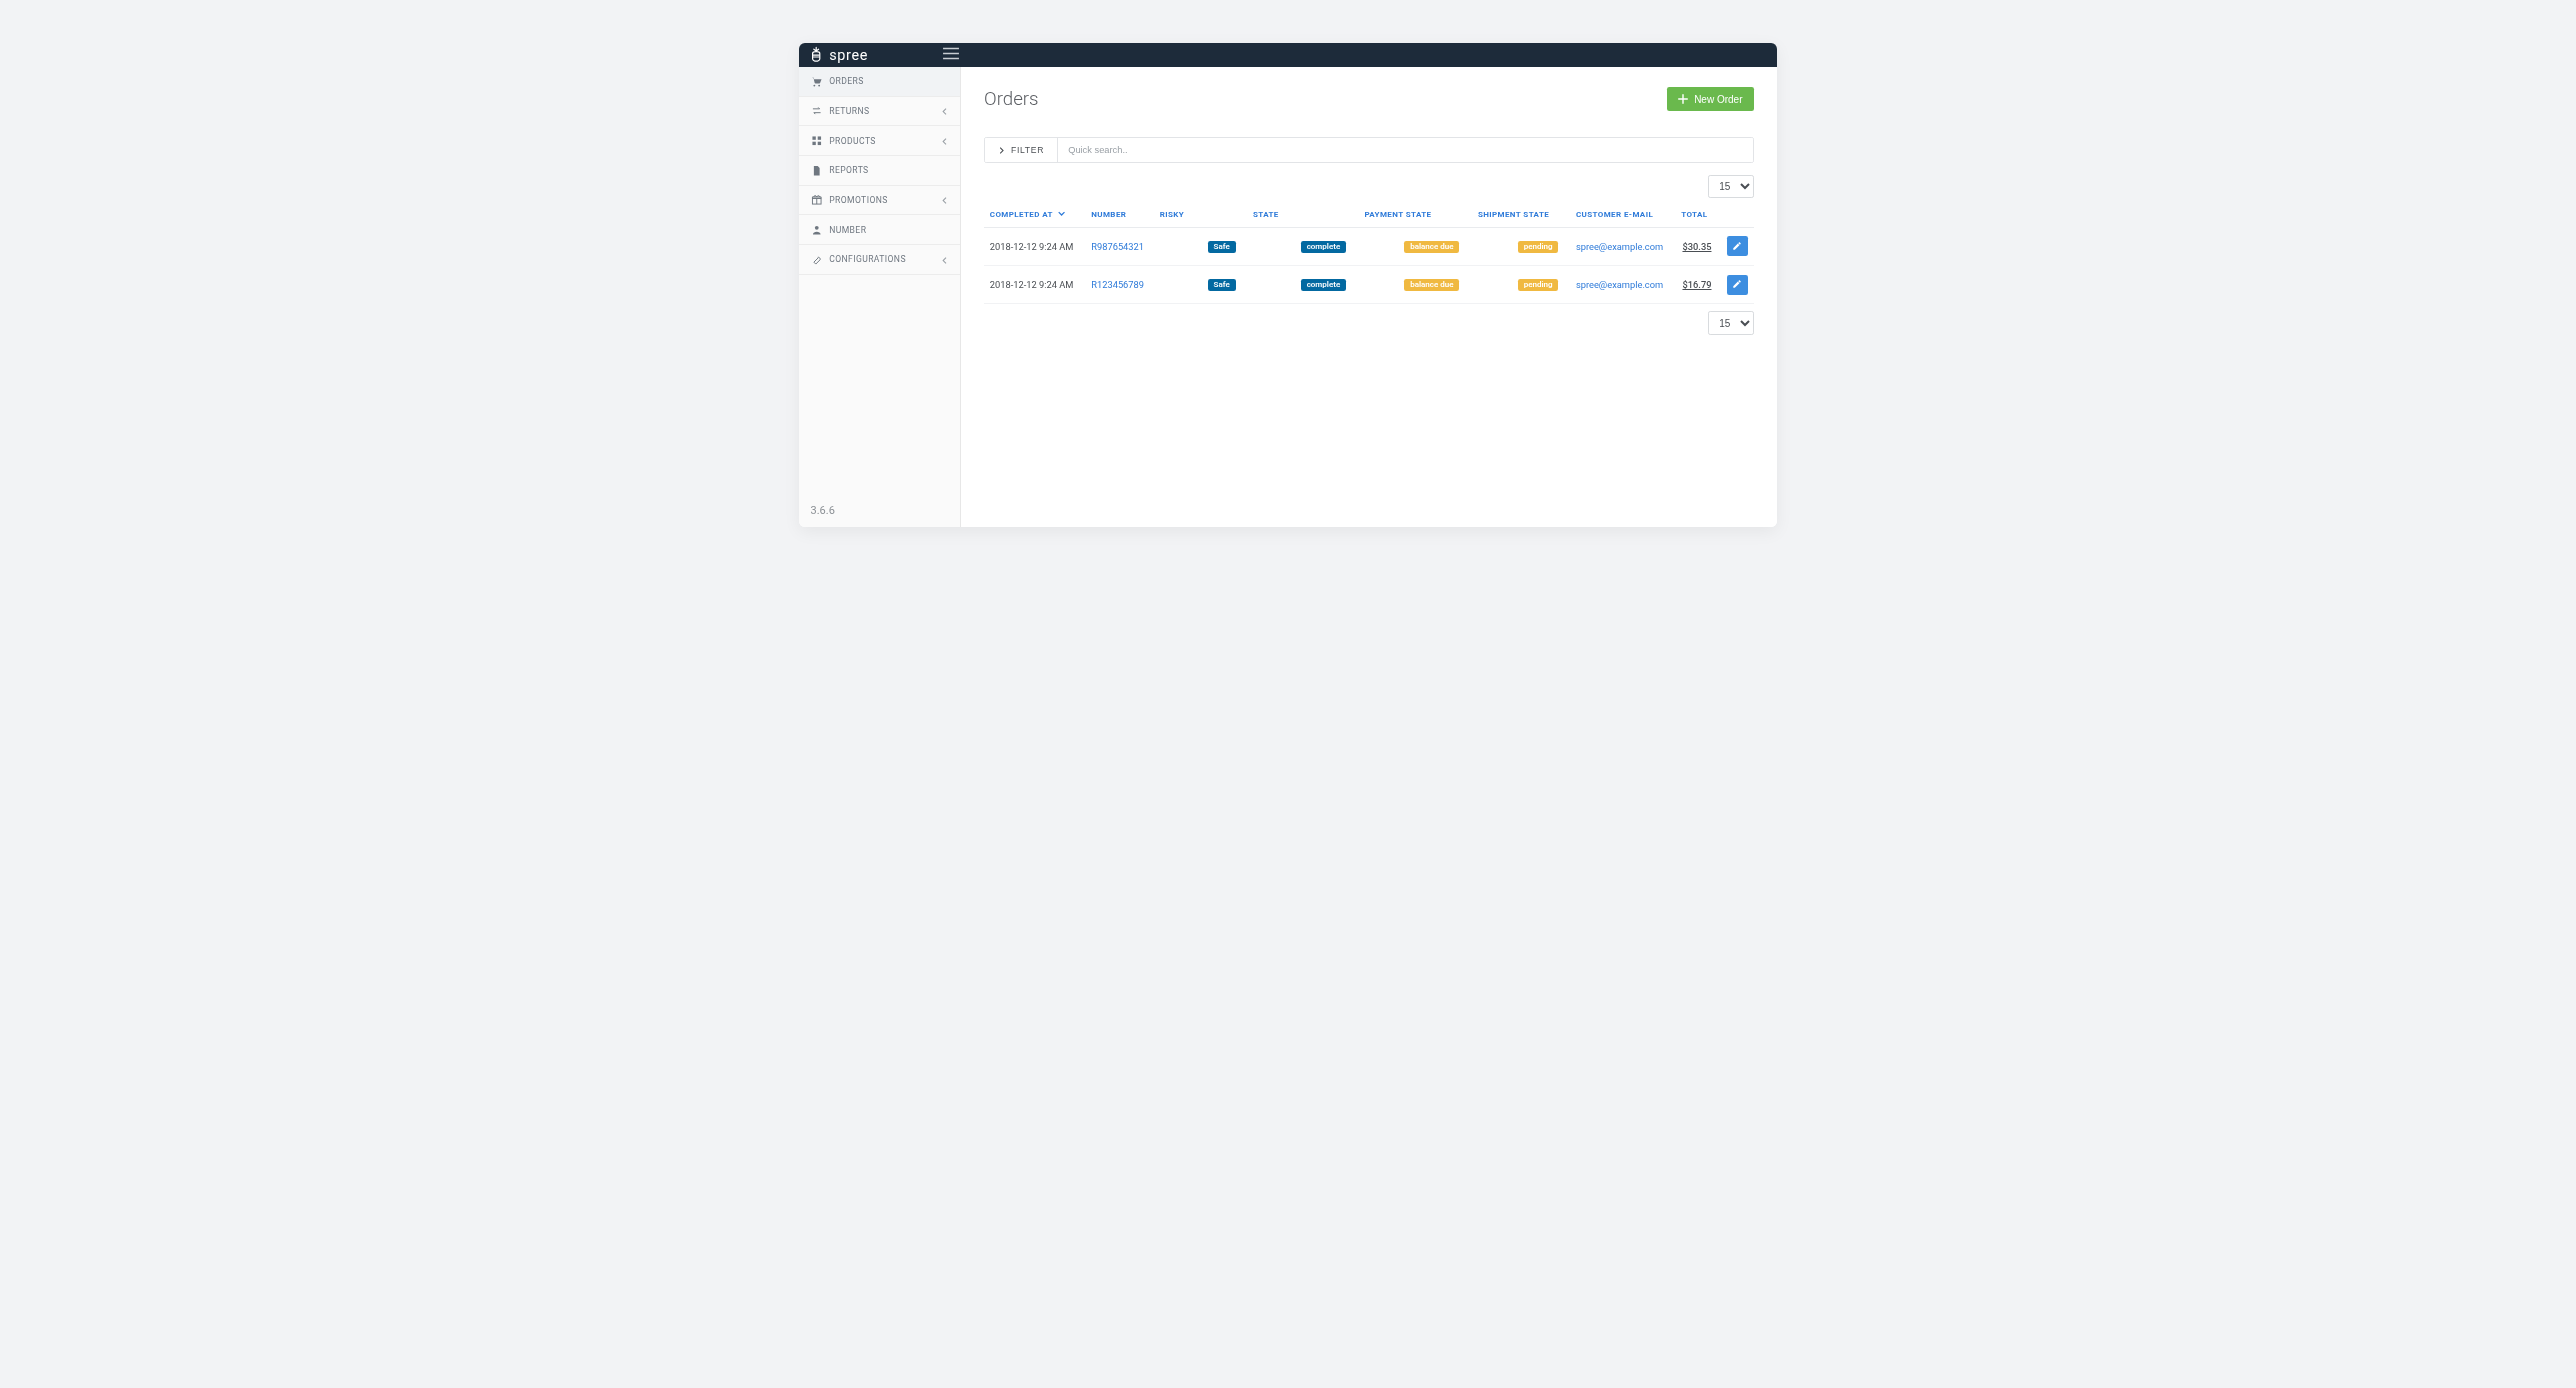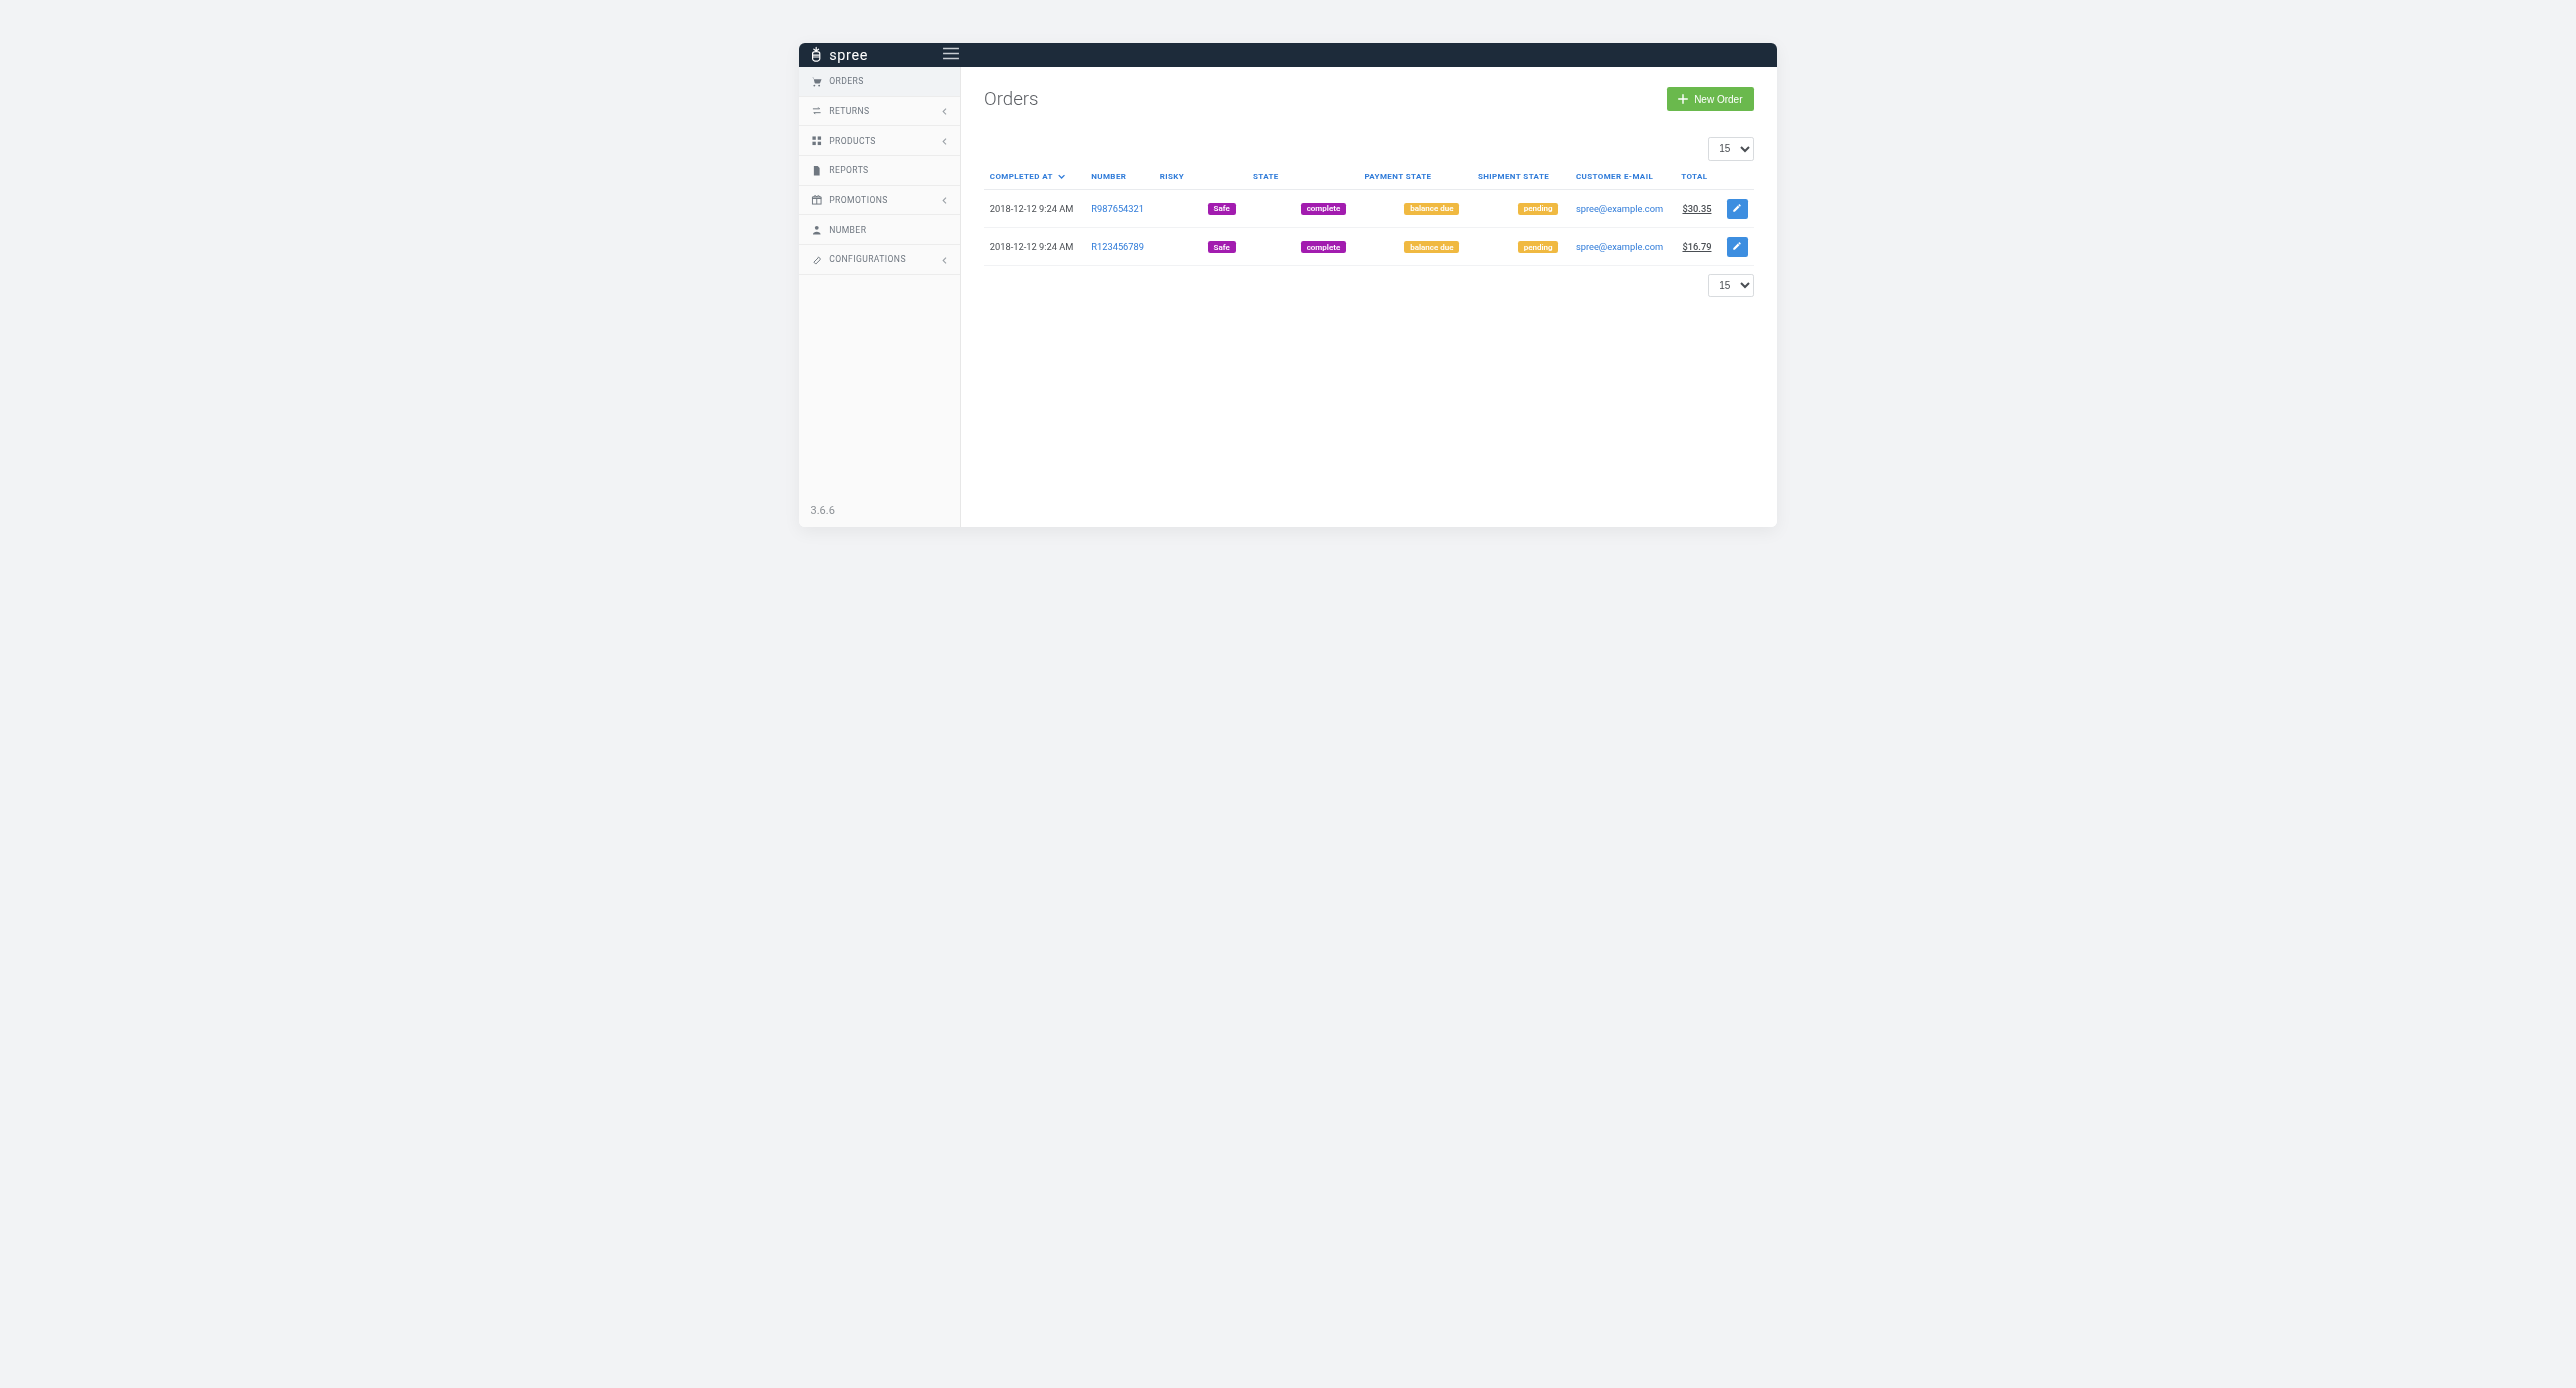--- a/index.html
+++ b/index.html
@@ -137,21 +137,21 @@
   }
   .orders a { color: #2f7bd9; text-decoration: none; }
   .badge {
     display: inline-block;
     padding: 1.4px 5.8px;
     border-radius: 2.2px;
     font-size: 8px;
     font-weight: 600;
     color: #fff;
   }
-  .badge.green { background: #a21caf; margin-left: 48px; }
+  .badge.green { background: #0369a1; margin-left: 48px; }
   .badge.yellow { background: #f0b941; margin-left: 40px; }
   .edit-btn {
     width: 21.6px; height: 20px;
     background: #3d8ee0;
     border: none;
     border-radius: 2.2px;
     display: inline-flex; align-items: center; justify-content: center;
     cursor: pointer;
   }
   .edit-btn svg { width:10px; height:10px; color:#fff; }
@@ -280,20 +280,29 @@
         <button class="btn-primary">
           <span class="icon">
             <svg viewBox="0 0 14 14" width="10" height="10">
                 <path d="M7 1v12M1 7h12" stroke="#fff" stroke-width="2" stroke-linecap="round"></path>
               </svg>
           </span>
           <span>New Order</span>
         </button>
       </div>
 
+      <div class="filter-bar">
+        <button class="filter-btn">
+          <span class="chev"><svg viewBox="0 0 10 10" width="7.2" height="7.2">
+                <path d="M3 1 L7 5 L3 9" stroke="#4a4e53" stroke-width="1.5" fill="none"></path>
+              </svg></span>
+          <span>FILTER</span>
+        </button>
+        <input class="search-input" placeholder="Quick search.." style="">
+      </div>
 
       <div class="pg-row">
         <select class="pg-select">
           <option>15</option>
         </select>
       </div>
 
       <table class="orders">
         <thead>
           <tr>

